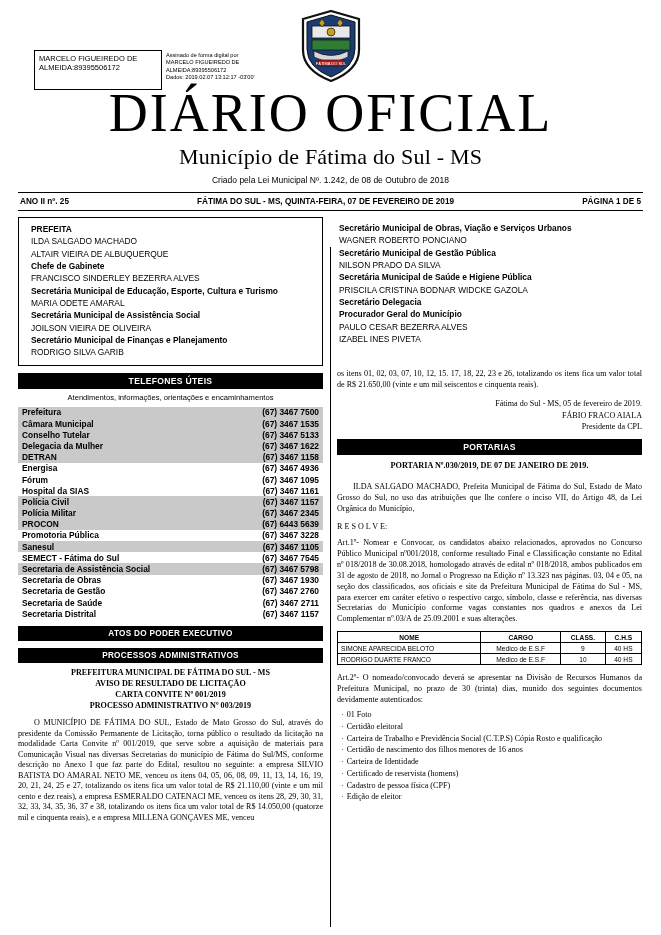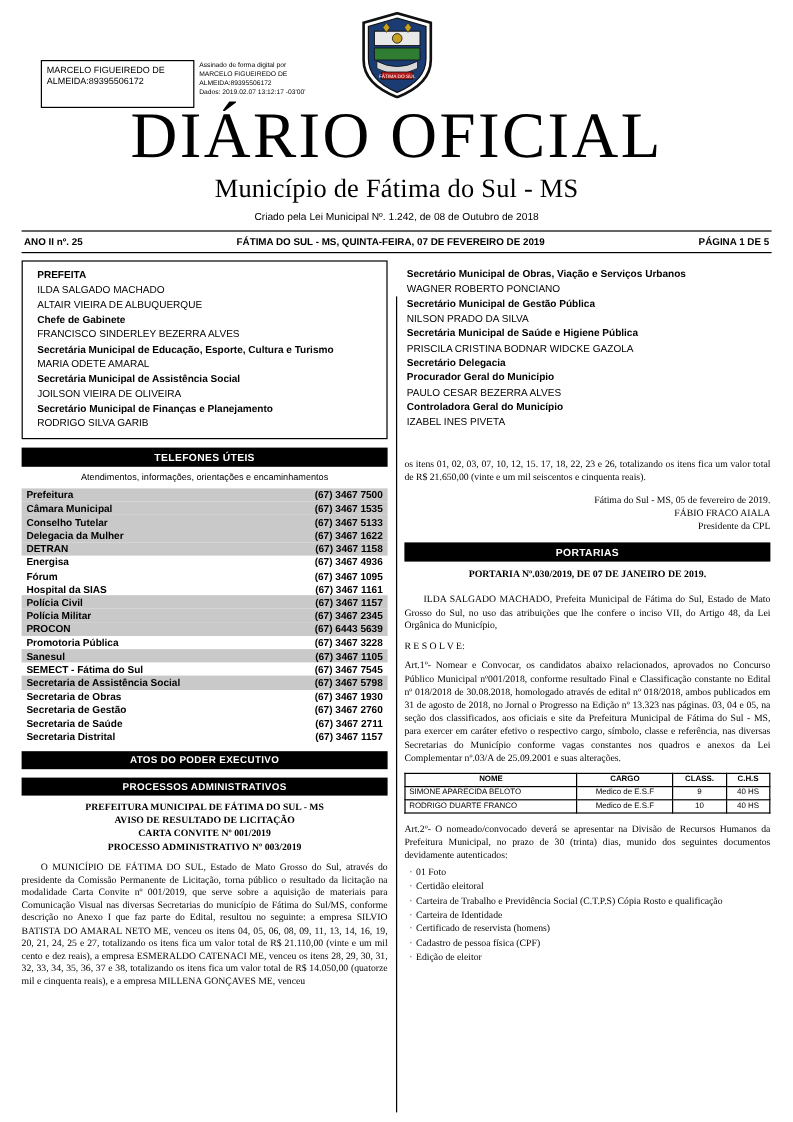--- a/index.html
+++ b/index.html
@@ -255,21 +255,20 @@
       <div class="kv" style="padding:5px 2px 0 2px;">
         <div class="role">Secretário Municipal de Obras, Viação e Serviços Urbanos</div>
         <div class="person">WAGNER ROBERTO PONCIANO</div>
         <div class="role">Secretário Municipal de Gestão Pública</div>
         <div class="person">NILSON PRADO DA SILVA</div>
         <div class="role">Secretária Municipal de Saúde e Higiene Pública</div>
         <div class="person">PRISCILA CRISTINA BODNAR WIDCKE GAZOLA</div>
         <div class="role">Secretário Delegacia</div>
         <div class="role">Procurador Geral do Município</div>
         <div class="person">PAULO CESAR BEZERRA ALVES</div>
-        <div class="role">Controladora Geral do Município</div>
         <div class="person">IZABEL INES PIVETA</div>
       </div>
 
       <div class="just right-txt" style="margin-top:24px;">os itens 01, 02, 03, 07, 10, 12, 15. 17, 18, 22, 23 e 26, totalizando os itens fica um valor total de R$ 21.650,00 (vinte e um mil seiscentos e cinquenta reais).</div>
 
       <div class="sig-right">
         <div>Fátima do Sul - MS, 05 de fevereiro de 2019.</div>
         <div>FÁBIO FRACO AIALA</div>
         <div>Presidente da CPL</div>
       </div>
@@ -306,20 +305,21 @@
         </tr>
       </tbody>
         </table>
 
       <div class="just right-txt" style="margin-top:8px;">Art.2º- O nomeado/convocado deverá se apresentar na Divisão de Recursos Humanos da Prefeitura Municipal, no prazo de 30 (trinta) dias, munido dos seguintes documentos devidamente autenticados:</div>
 
       <ul class="plain">
         <li>01 Foto</li>
         <li>Certidão eleitoral</li>
         <li>Carteira de Trabalho e Previdência Social (C.T.P.S) Cópia Rosto e qualificação</li>
+        <li>Certidão de nascimento dos filhos menores de 16 anos</li>
         <li>Carteira de Identidade</li>
         <li>Certificado de reservista (homens)</li>
         <li>Cadastro de pessoa física (CPF)</li>
         <li>Edição de eleitor</li>
       </ul>
     </div>
   </div>
 
   <div class="vline"></div>
 </div>

